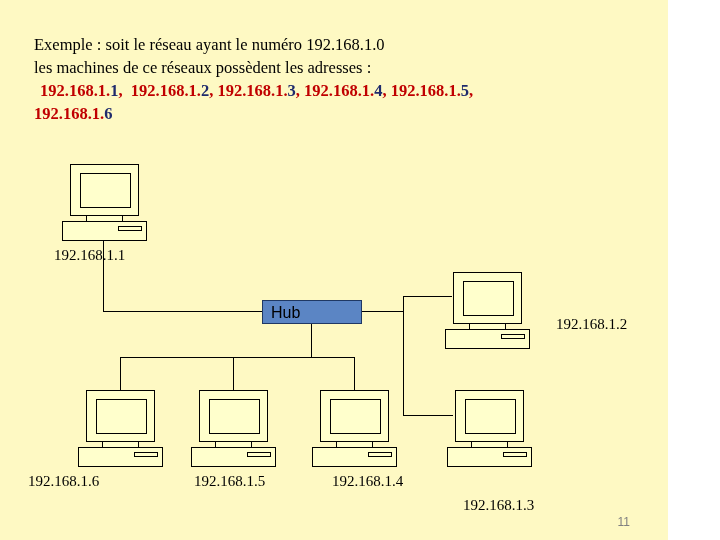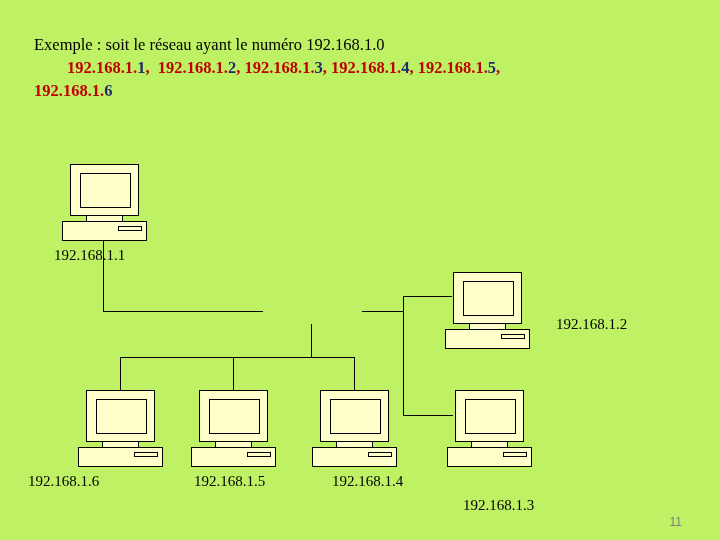--- a/index.html
+++ b/index.html
@@ -3,23 +3,23 @@
 <meta charset="utf-8">
 <title>Reseau 192.168.1.0</title>
 <style>
   html, body {
     margin: 0;
     padding: 0;
     background: #ffffff;
   }
   #slide {
     position: relative;
-    width: 720px;
+    width: 668px;
     height: 540px;
-    background: #bef264;
+    background: #fef9c3;
     overflow: hidden;
     font-family: "Liberation Sans", sans-serif;
   }
 
   
   .header-block {
     position: absolute;
     left: 34px;
     top: 33px;
     width: 650px;
@@ -32,21 +32,21 @@
   .header-line { display: block; }
   .ip-red {
     color: #C00000;
     font-weight: bold;
   }
   .ip-last {
     color: #1F2B6C;
     font-weight: bold;
   }
   .sep { color: #C00000; font-weight: bold; }
-  .indent1 { padding-left: 6px; margin-left: 27px; }
+  .indent1 { padding-left: 6px; }
 
   
   .computer {
     position: absolute;
     width: 85px;
     height: 76px;
   }
   .comp-monitor {
     position: absolute;
     left: 8px;
@@ -145,20 +145,21 @@
     margin-top: 48px;
   }
 </style>
 </head>
 <body>
 
 <div id="slide">
 
   <div class="header-block">
     <span class="header-line">Exemple  :  soit le réseau  ayant le numéro 192.168.1.0</span>
+    <span class="header-line">les machines de ce réseaux possèdent les adresses :</span>
     <span class="header-line indent1">
       <span class="ip-red">192.168.1.</span><span class="ip-last">1</span><span class="sep">,</span>&nbsp;
       <span class="ip-red">192.168.1.</span><span class="ip-last">2</span><span class="sep">,</span>
       <span class="ip-red">192.168.1.</span><span class="ip-last">3</span><span class="sep">,</span>
       <span class="ip-red">192.168.1.</span><span class="ip-last">4</span><span class="sep">,</span>
       <span class="ip-red">192.168.1.</span><span class="ip-last">5</span><span class="sep">,</span>
     </span>
     <span class="header-line">
       <span class="ip-red">192.168.1.</span><span class="ip-last">6</span>
     </span>
@@ -225,20 +226,21 @@
 
   <div class="computer" style="left:78px; top:390px;">
     <div class="comp-monitor">
       <div class="comp-screen"></div>
     </div>
     <div class="comp-neck"></div>
     <div class="comp-base"></div>
     <div class="comp-slot"></div>
   </div>
 
+  <div class="hub" style="left:262px; top:300px; width:100px; height:24px;">Hub</div>
 
   <div class="addr-label" style="left:54px; top:247px;">192.168.1.1</div>
   <div class="addr-label" style="left:556px; top:316px;text-align:right;">192.168.1.2</div>
   <div class="addr-label" style="left:463px; top:473px;margin-top:24px;">192.168.1.3</div>
   <div class="addr-label" style="left:332px; top:473px;">192.168.1.4</div>
   <div class="addr-label" style="left:194px; top:473px;">192.168.1.5</div>
   <div class="addr-label" style="left:28px; top:473px;">192.168.1.6</div>
 
   <div class="page-number">11</div>
 

